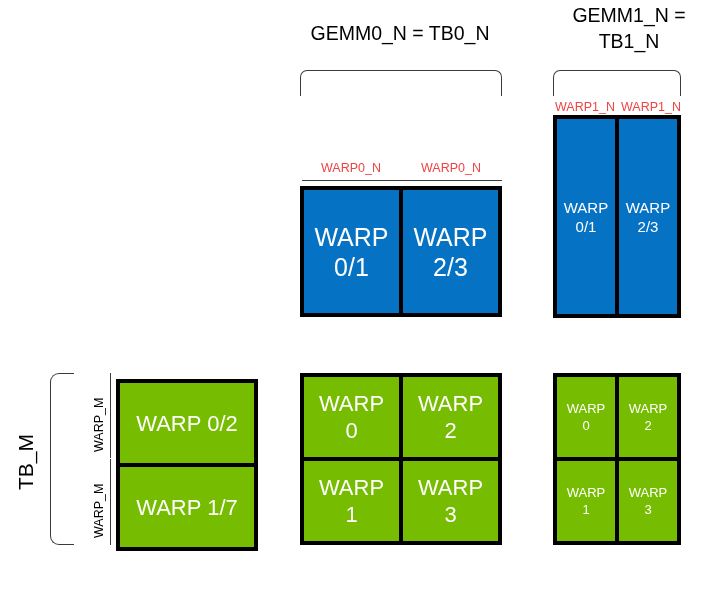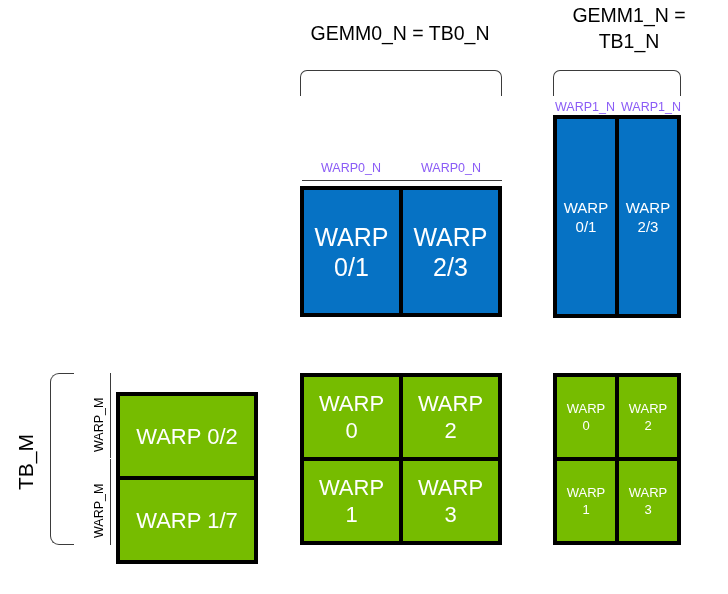--- a/index.html
+++ b/index.html
@@ -26,21 +26,21 @@
     color: #000000;
     text-align: center;
     line-height: 26px;
     white-space: pre-line;
     letter-spacing: 0px;
   }
 
   
   .caption {
     font-size: 12.5px;
-    color: #8b5cf6;
+    color: #ef4444;
     text-align: center;
     line-height: 15px;
     white-space: nowrap;
   }
   .caption-rot {
     font-size: 12.5px;
     color: #000000;
     white-space: nowrap;
     transform: rotate(-90deg);
     transform-origin: left top;
@@ -134,21 +134,21 @@
   <div class="abs tbm-label" style="left:14px; top:490px;">TB_M</div>
 
   <div class="abs bracket-v" style="left:50px; top:373px; width:24px; height:172px;"></div>
 
   <div class="abs caption-rot" style="left:92px; top:452px;">WARP_M</div>
   <div class="abs caption-rot" style="left:92px; top:538px;">WARP_M</div>
 
   <div class="abs" style="left:110px; top:373px; width:1px; height:85px; background:#3b3b3b;"></div>
   <div class="abs" style="left:110px; top:459px; width:1px; height:86px; background:#3b3b3b;"></div>
 
-  <div class="abs grid-box" style="left:116px; top:392px; width:142px; height:172px; grid-template-columns:1fr; grid-template-rows:1fr 1fr;">
+  <div class="abs grid-box" style="left:116px; top:379px; width:142px; height:172px; grid-template-columns:1fr; grid-template-rows:1fr 1fr;">
     <div class="cell green t-med">WARP 0/2</div>
     <div class="cell green t-med">WARP 1/7</div>
   </div>
 
   <div class="abs grid-box" style="left:300px; top:373px; width:202px; height:172px; grid-template-columns:1fr 1fr; grid-template-rows:1fr 1fr;">
     <div class="cell green t-med">WARP
 0</div>
     <div class="cell green t-med">WARP
 2</div>
     <div class="cell green t-med">WARP

